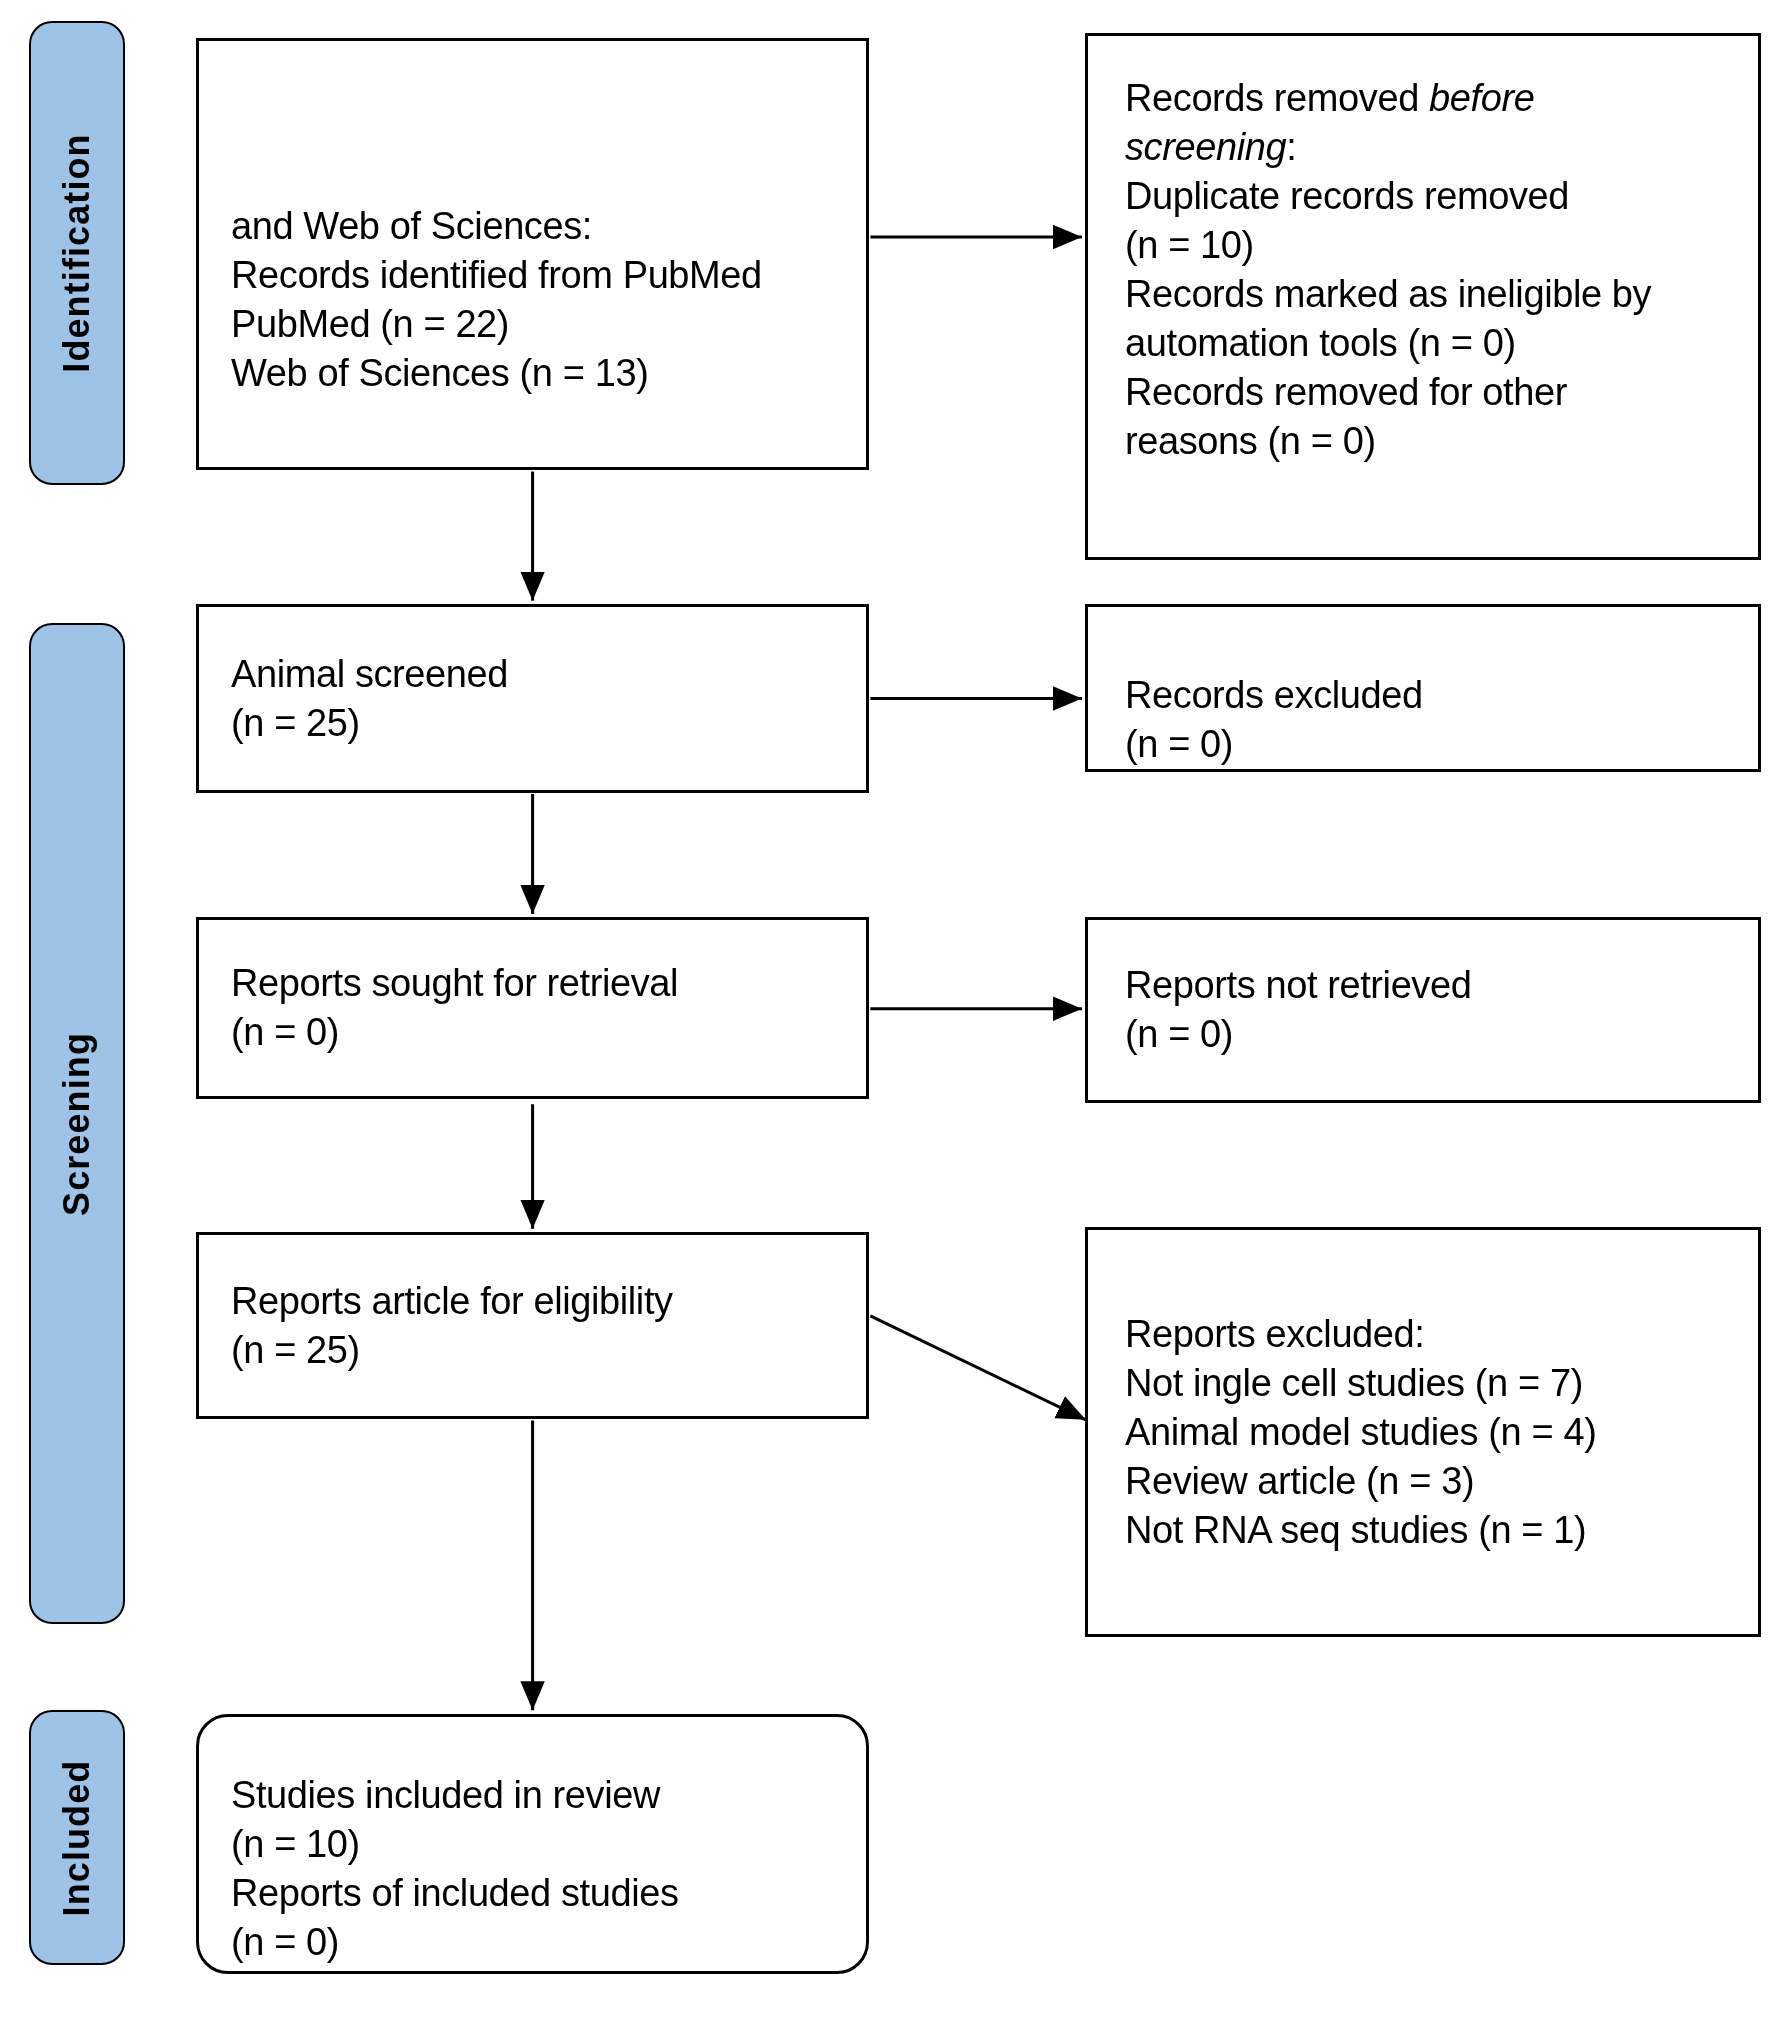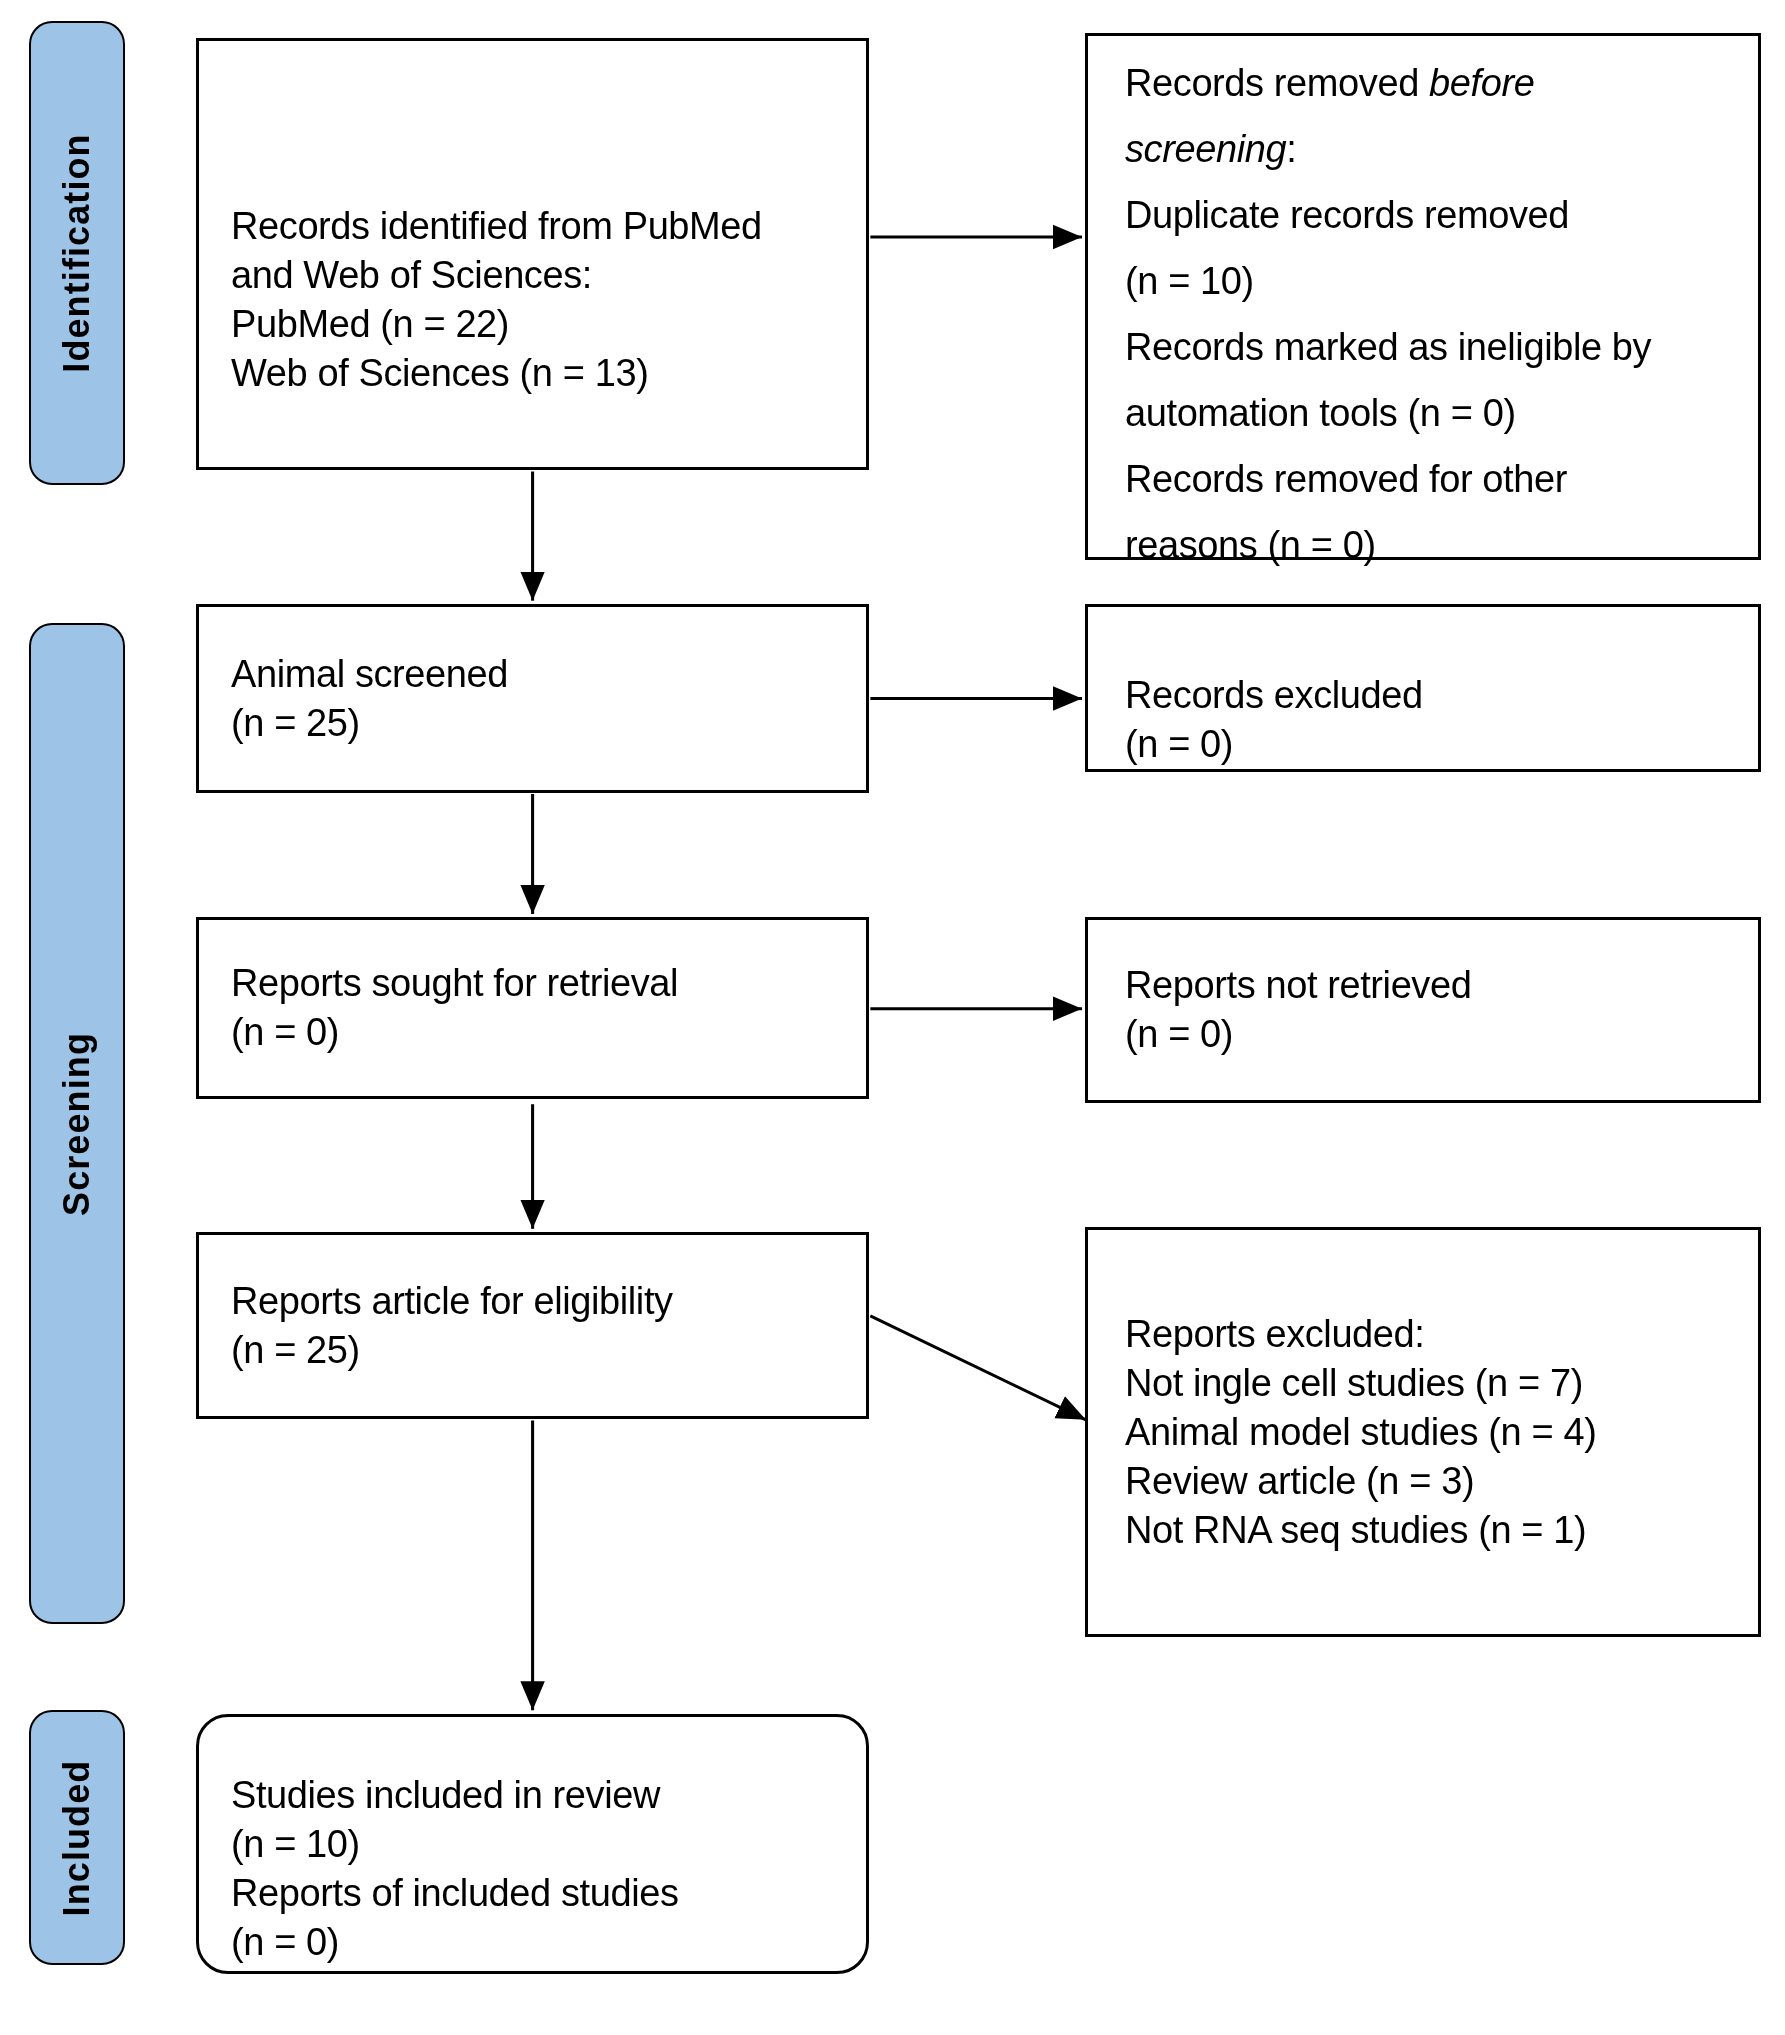--- a/index.html
+++ b/index.html
@@ -47,21 +47,21 @@
     letter-spacing:-0.4px;
     line-height:49px;
   }
   .box .line{white-space:nowrap;}
   .it{font-style:italic;}
 
   .col-left{left:196px;width:673px;padding-left:32px;padding-right:15.3px;}
   .col-right{left:1085px;width:676px;padding-left:37px;padding-right:15.3px;}
 
   #box-records-identified{top:38px;height:432px;justify-content:flex-start;padding-top:161px;}
-  #box-records-removed{top:33px;height:527px;justify-content:flex-start;padding-top:23px;gap:17px;}
+  #box-records-removed{top:33px;height:527px;justify-content:flex-start;padding-top:38px;}
   #box-records-screened{top:604px;height:189px;justify-content:center;}
   #box-records-excluded{top:604px;height:168px;justify-content:flex-end;}
   #box-reports-sought{top:917px;height:182px;justify-content:center;}
   #box-reports-not-retrieved{top:917px;height:186px;justify-content:center;}
   #box-reports-assessed{top:1232px;height:187px;justify-content:center;}
   #box-reports-excluded{top:1227px;height:410px;justify-content:center;}
   #box-studies-included{top:1714px;height:260px;justify-content:flex-start;padding-top:54px;border-radius:32px;}
 </style>
 </head>
 <body>
@@ -88,22 +88,22 @@
     <span class="vtxt">Identification</span>
   </div>
   <div class="stage" id="stage-screening">
     <span class="vtxt">Screening</span>
   </div>
   <div class="stage" id="stage-included">
     <span class="vtxt">Included</span>
   </div>
 
   <div class="box col-left" id="box-records-identified">
+    <div class="line">and Web of Sciences:</div>
     <div class="line">Records identified from PubMed</div>
-    <div class="line">and Web of Sciences:</div>
     <div class="line">PubMed (n = 22)</div>
     <div class="line">Web of Sciences (n = 13)</div>
   </div>
 
   <div class="box col-right" id="box-records-removed">
     <div class="line"><span>Records removed </span><span class="it">before</span></div>
     <div class="line"><span class="it">screening</span><span>:</span></div>
     <div class="line">Duplicate records removed</div>
     <div class="line">(n = 10)</div>
     <div class="line">Records marked as ineligible by</div>

